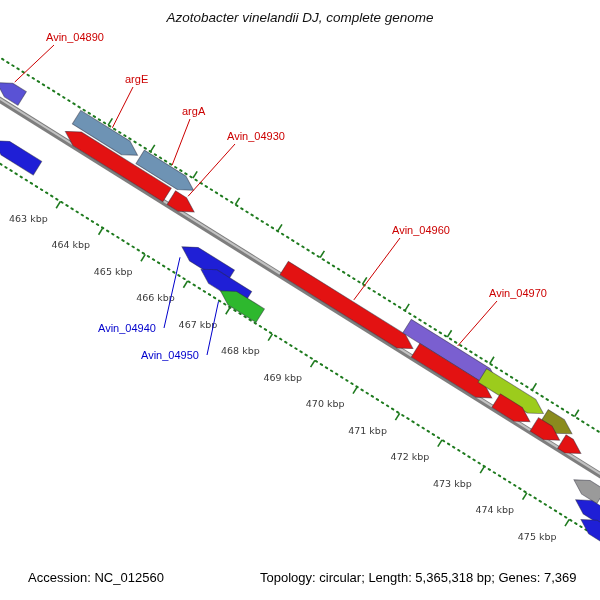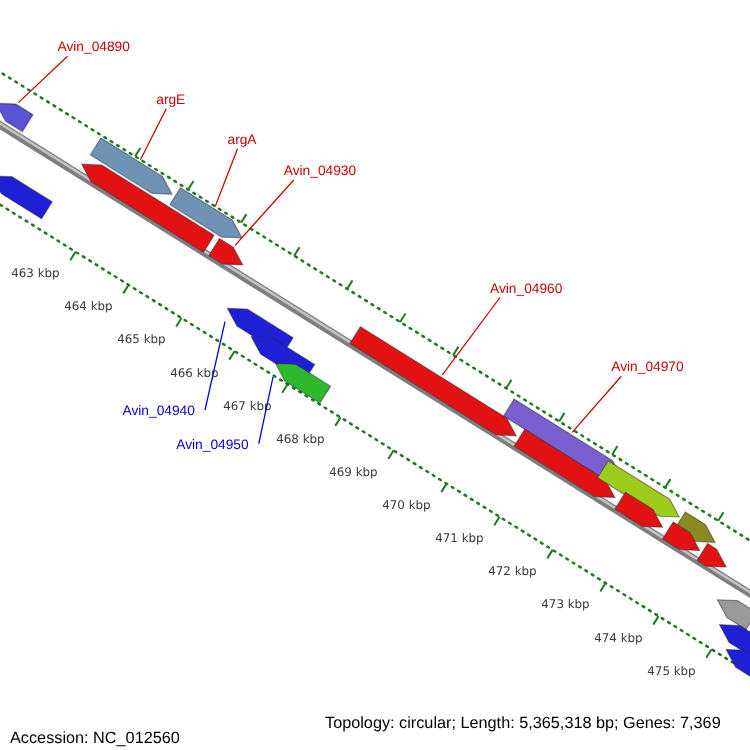--- a/index.html
+++ b/index.html
@@ -1,39 +1,40 @@
 <!DOCTYPE html>
 <html><head>
 <meta charset="utf-8">
 <style>
   html,body{margin:0;padding:0;background:#fff;}
   .stage{position:relative;width:600px;height:600px;background:#ffffff;overflow:hidden;
          font-family:"Liberation Sans",sans-serif;}
   .title{position:absolute;top:10px;left:0;width:100%;text-align:center;
          font-style:italic;font-size:13.5px;color:#111;}
   .footer{position:absolute;top:570px;left:0;width:100%;font-size:13px;color:#000;}
-  .footer .accession{position:absolute;left:8px;top:0;white-space:nowrap;margin-top:12px;}
+  .footer .accession{position:absolute;left:28px;top:0;white-space:nowrap;}
   .footer .stats{position:absolute;left:260px;top:0;white-space:nowrap;}
   svg{position:absolute;top:0;left:0;}
   .ruler{stroke:#1e7a1e;stroke-width:2;stroke-dasharray:1.5 4.5;stroke-linecap:round;fill:none;}
   .tick{stroke:#1e7a1e;stroke-width:1.6;}
   .backbone{stroke:#7e7e7e;stroke-width:6;}
   .backbone-hi{stroke:#c3c3c3;stroke-width:2;}
   .gene{stroke:#2a2a3a;stroke-opacity:.5;stroke-width:.9;}
   .tick-label{font:9.5px "DejaVu Sans",sans-serif;fill:#3a3a3a;}
   .gene-label{font:11px "Liberation Sans",sans-serif;}
   .fwd{fill:#cc0000;}
   .rev{fill:#0000cc;}
   .leader-fwd{stroke:#cc0000;stroke-width:1;fill:none;}
   .leader-rev{stroke:#0000cc;stroke-width:1;fill:none;}
 </style>
 </head>
 <body>
 
 <div class="stage">
+  <div class="title">Azotobacter vinelandii DJ, complete genome</div>
 
   <svg id="genome-svg" width="600" height="600" viewBox="0 0 600 600">
     <g id="rot-group" transform="translate(0 100) rotate(32)">
         <line x1="-140" y1="-36" x2="900" y2="-36" class="ruler"></line>
         <line x1="-140" y1="54" x2="900" y2="54" class="ruler"></line>
         <line x1="-80" y1="0" x2="900" y2="0" class="backbone"></line>
         <line x1="-80" y1="-1" x2="900" y2="-1" class="backbone-hi"></line>
         <line x1="105" y1="-36" x2="105" y2="-44" class="tick"></line>
         <line x1="105" y1="54" x2="105" y2="62" class="tick"></line>
         <line x1="155" y1="-36" x2="155" y2="-44" class="tick"></line>

